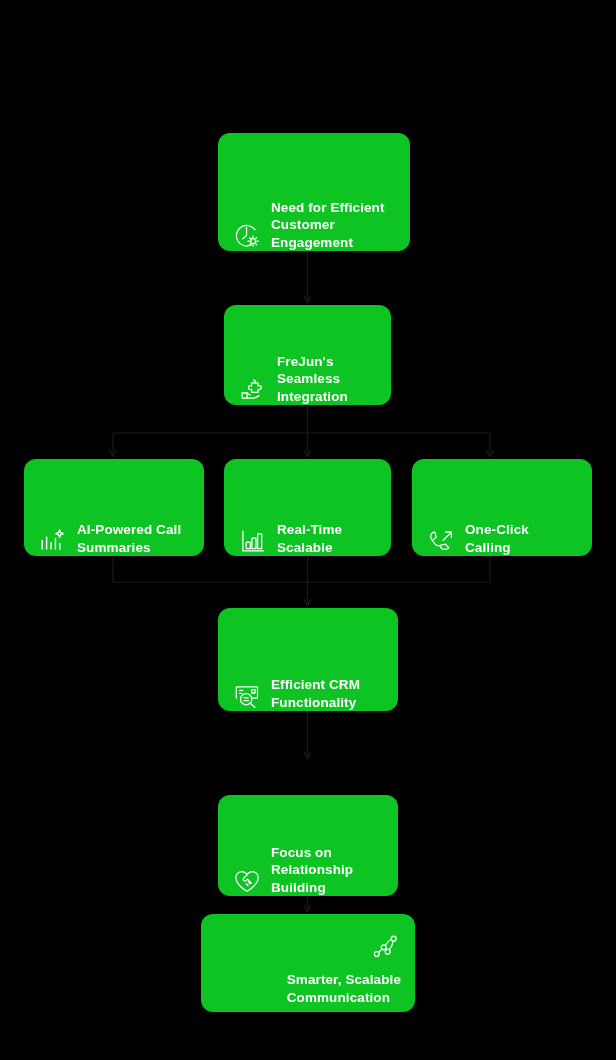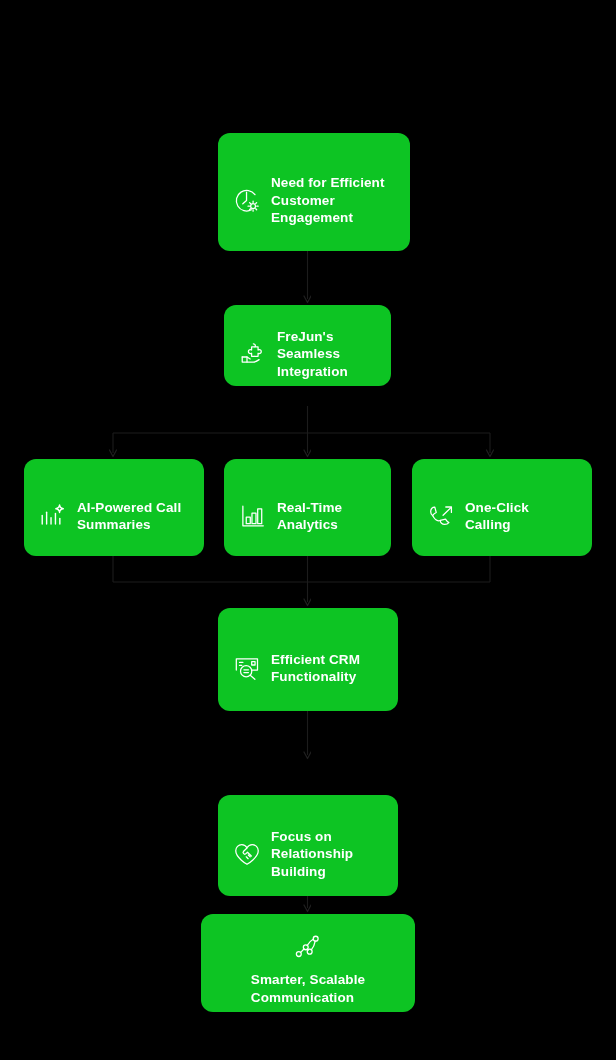--- a/index.html
+++ b/index.html
@@ -26,21 +26,21 @@
     width: 616px;
     height: 1060px;
     pointer-events: none;
   }
   .node {
     position: absolute;
     background: #0dc423;
     border-radius: 12px;
     box-sizing: border-box;
     display: flex;
-    align-items: center;
+    align-items: flex-end;
     padding: 16px 14px 0 14px;
     gap: 9px;
   }
   .node-icon {
     flex: 0 0 auto;
     width: 30px;
     height: 30px;
     display: block;
     margin-top: 1px;
   }
@@ -53,21 +53,21 @@
     color: #ffffff;
     font-size: 13.5px;
     font-weight: bold;
     line-height: 17.5px;
     letter-spacing: 0.1px;
     white-space: pre-line;
     padding-top: 1px;
   }
   
   #node-need          { left: 218px; top: 133px;  width: 192px; height: 118px; }
-  #node-integration   { left: 224px; top: 305px;  width: 167px; height: 81px; }
+  #node-integration   { left: 224px; top: 305px;  width: 167px; height: 100px; }
   #node-ai            { left: 24px;  top: 459px;  width: 180px; height: 97px;  }
   #node-analytics     { left: 224px; top: 459px;  width: 167px; height: 97px;  }
   #node-oneclick      { left: 412px; top: 459px;  width: 180px; height: 97px;  }
   #node-crm           { left: 218px; top: 608px;  width: 180px; height: 103px; }
   #node-relationship  { left: 218px; top: 795px;  width: 180px; height: 101px; }
   #node-smarter       { left: 201px; top: 914px;  width: 214px; height: 98px; flex-direction: column;  }
 
   #node-ai  .node-label,
   #node-oneclick .node-label,
   #node-analytics .node-label { padding-top: 1px; }
@@ -159,21 +159,21 @@
   <div class="node" id="node-analytics">
     <span class="node-icon">
       <svg viewBox="0 0 32 32" fill="none" stroke="#ffffff" stroke-width="1.35" stroke-linecap="round" stroke-linejoin="round">
         <path d="M5.2 5.5 L5.2 26.5 L27.0 26.5"></path>
         <rect x="8.8" y="17.2" width="4.3" height="7.0"></rect>
         <rect x="14.9" y="13.0" width="4.3" height="11.2"></rect>
         <rect x="21.0" y="8.4" width="4.3" height="15.8"></rect>
       </svg>
     </span>
     <span class="node-label">Real-Time
-Analytics</span>
+Scalable</span>
   </div>
 
   <div class="node" id="node-oneclick">
     <span class="node-icon">
       <svg viewBox="0 0 32 32" fill="none" stroke="#ffffff" stroke-width="1.35" stroke-linecap="round" stroke-linejoin="round">
         <path d="M5.0 11.2 C5.0 8.3 7.0 6.4 9.4 6.6 L10.9 12.2
                  C9.0 13.2 7.8 14.3 7.0 15.6 C5.8 14.6 5.0 13.0 5.0 11.2 Z"></path>
         <path d="M20.0 24.9 C17.2 25.0 15.1 23.1 15.2 20.7
                  L20.8 19.4 C21.9 21.2 23.0 22.3 24.4 23.0
                  C23.4 24.2 21.8 24.9 20.0 24.9 Z"></path>

